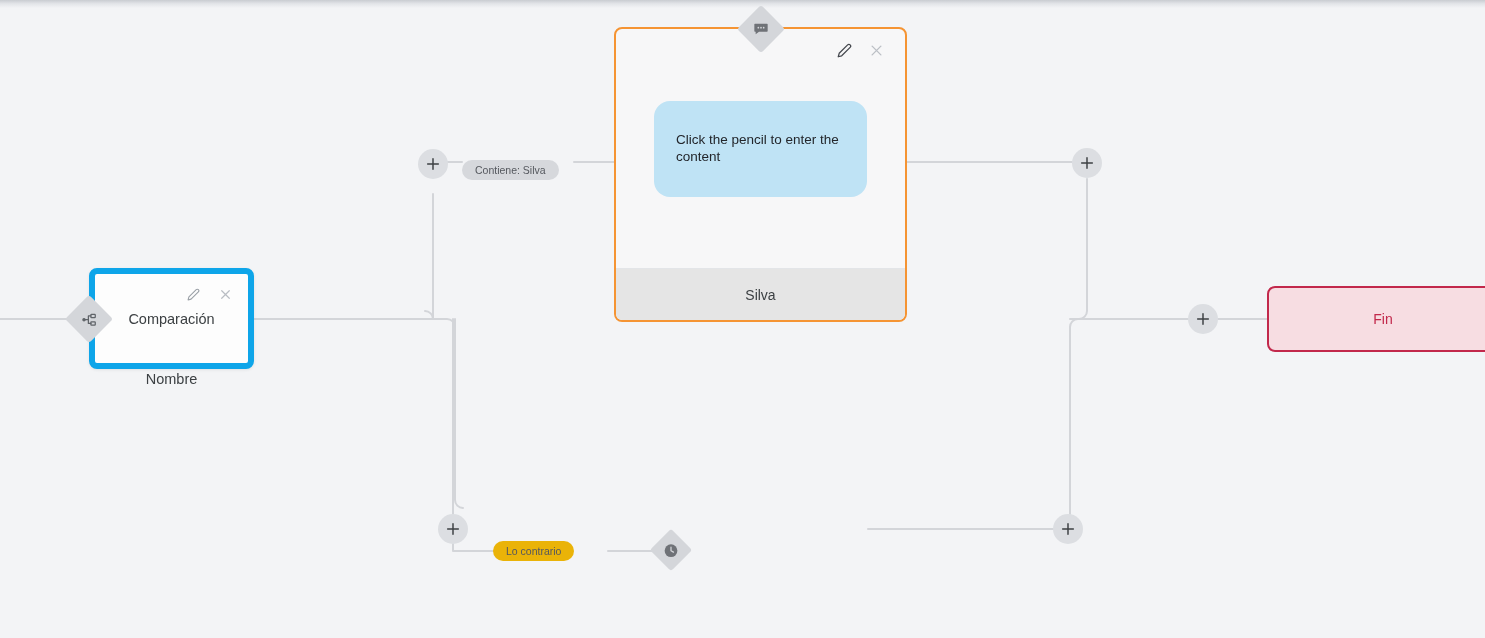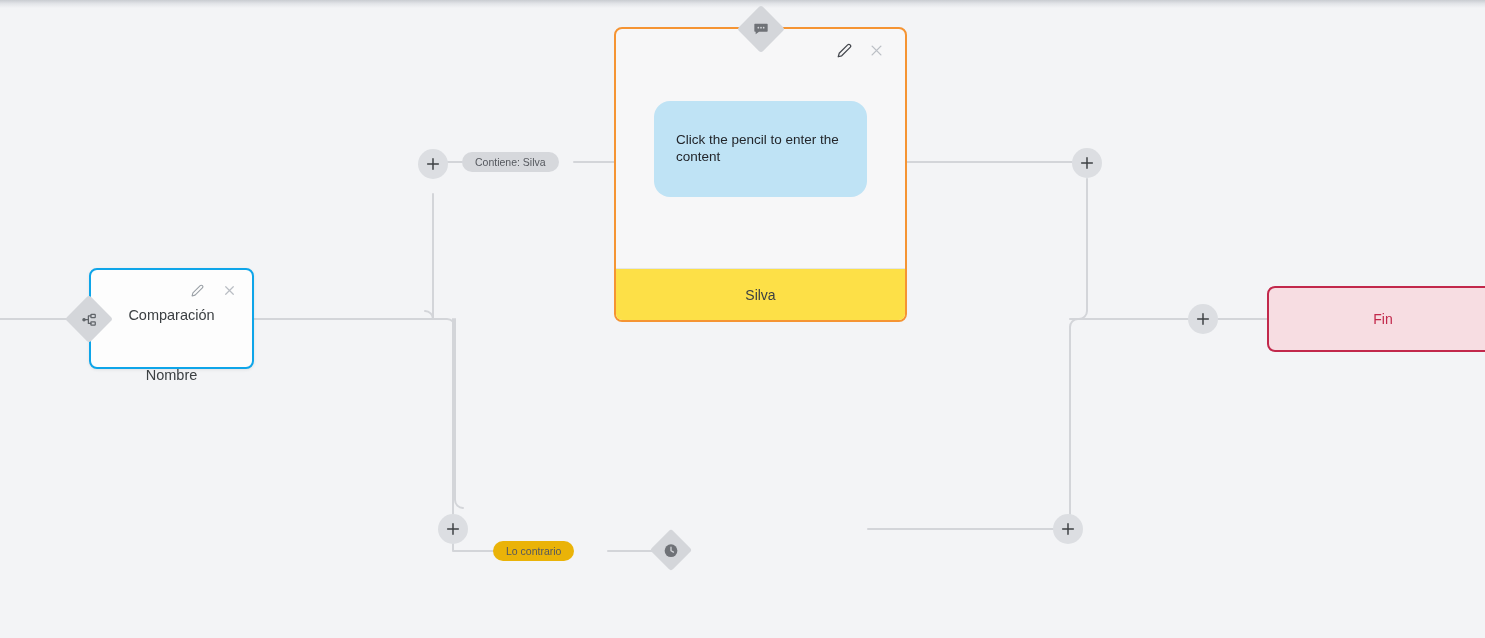--- a/index.html
+++ b/index.html
@@ -48,21 +48,21 @@
     display: flex; align-items: center; justify-content: center;
     cursor: pointer;
     background: none; border: none;
   }
 
   
   .cmp-node {
     left: 89px; top: 268px;
     width: 165px; height: 101px;
     background: #fdfdfd;
-    border: 2px solid #0ea5e9;
+    border: 6px solid #0ea5e9;
     border-radius: 8px;
     box-shadow: 0 1px 3px rgba(60,64,72,.10);
   }
   .cmp-actions { right: 14px; top: 11px; }
   .cmp-text {
     position: absolute; left: 0; right: 0; top: 30px;
     text-align: center;
     color: #3c4043;
     font-size: 14.5px;
     line-height: 30px;
@@ -106,21 +106,21 @@
     width: 213px;
     min-height: 96px;
     display: flex;
     align-items: center;
     color: #23262b;
     font-size: 13.5px;
     line-height: 1.2;
   }
   .msg-footer {
     height: 52px;
-    background: #fde047;
+    background: #e5e5e5;
     border-top: 1px solid #e3e5e8;
     display: flex; align-items: center; justify-content: center;
     color: #3c4043;
     font-size: 14px;
   }
 
   
   .end-node {
     left: 1267px; top: 286px;
     width: 232px; height: 66px;
@@ -147,21 +147,21 @@
   .edge-label {
     position: absolute;
     height: 20px;
     padding: 0 13px;
     border-radius: 10px;
     display: flex; align-items: center; justify-content: center;
     font-size: 10.5px;
     color: #55585e;
     white-space: nowrap;
   }
-  .lbl-gray { background: #d6d8dc; }
+  .lbl-gray { background: #d6d8dc; margin-top: 8px; }
   .lbl-white { background: #eab308; }
 </style>
 </head>
 <body>
 
 <div id="canvas">
 
   <div class="top-shade"></div>
 
   <svg class="edges" viewBox="0 0 1485 638" width="1485" height="638">

